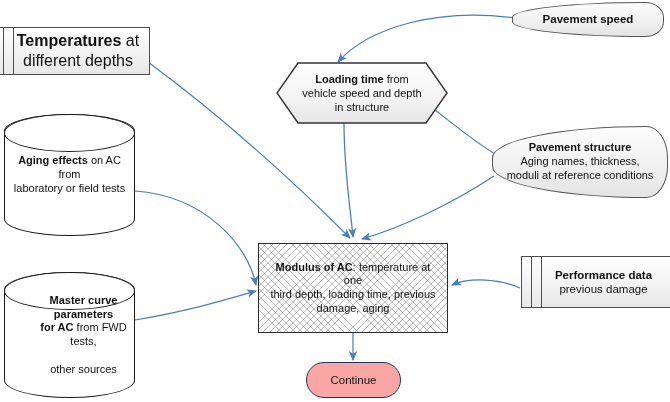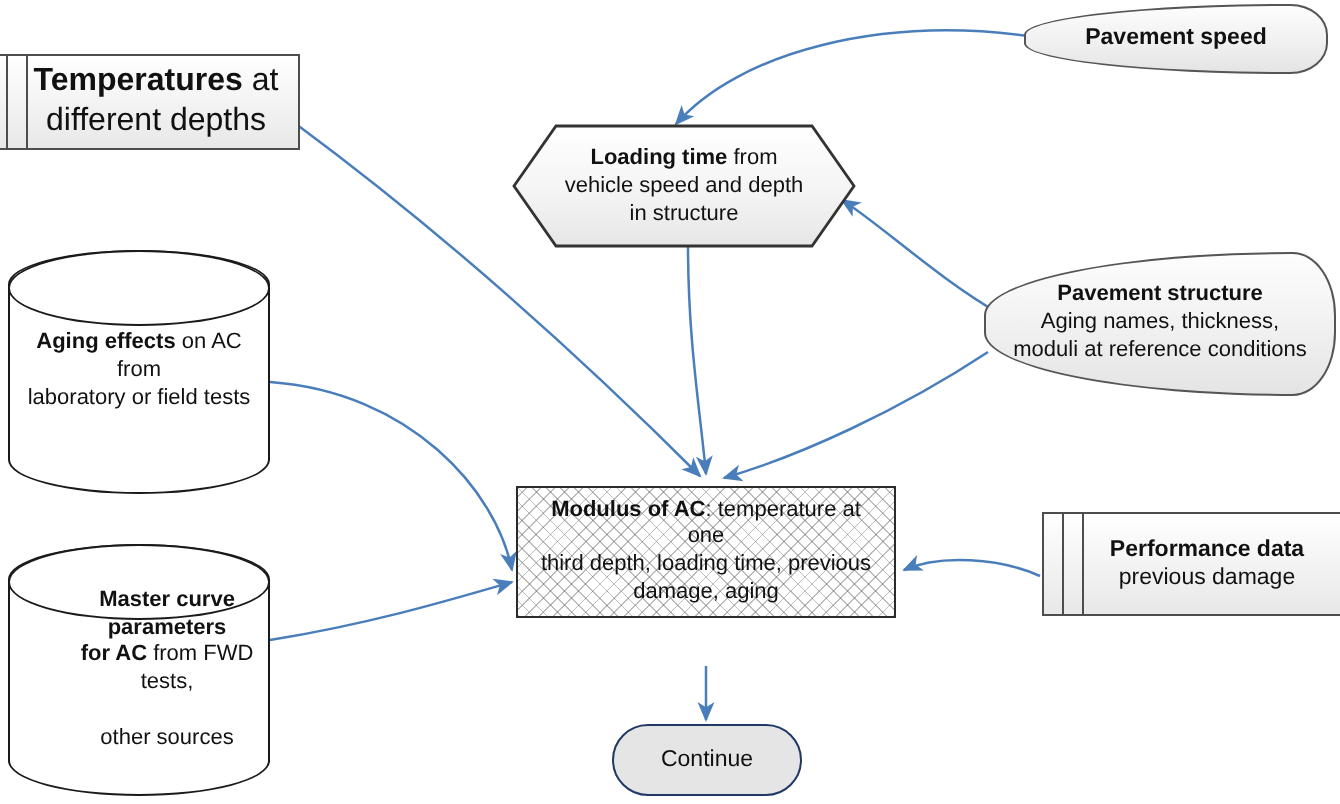--- a/index.html
+++ b/index.html
@@ -34,21 +34,21 @@
   .hexwrap{position:absolute;}
   .hexwrap svg{position:absolute;left:0;top:0;}
 
   
   .hatch{border:1.6px solid #2b2b2b;background-color:#ffffff;
     background-image:
       repeating-linear-gradient(45deg,rgba(90,90,90,.40) 0 0.6px,transparent 0.6px 5px),
       repeating-linear-gradient(-45deg,rgba(90,90,90,.40) 0 0.6px,transparent 0.6px 5px);}
 
   
-  .pill{background:#e5e5e5;border:1.5px solid #1f3864;border-radius:22px;}
+  .pill{background:#fca5a5;border:1.5px solid #1f3864;border-radius:22px;}
 </style>
 </head>
 <body>
 
 <div id="stage">
 
   <svg class="edges" viewBox="0 0 670 402">
     <defs>
       <marker id="ah" markerWidth="9" markerHeight="9" refX="7.2" refY="4.5" orient="auto">
         <path d="M0,1.1 L8,4.5 L0,7.9 L2.1,4.5 Z" fill="#4a7ebb"></path>
@@ -73,21 +73,21 @@
     <span class="txt" style="font-size:16px;margin-left:14px;">
       <b>Temperatures</b><span> at</span><br>
       <span>different depths</span>
     </span>
   </div>
 
   <div class="node stored" style="left:512px;top:2px;width:152px;height:35px;">
     <span class="txt" style="font-size:11.5px;font-weight:bold;">Pavement speed</span>
   </div>
 
-  <div class="hexwrap" style="left:256px;top:62px;width:172px;height:44px;">
+  <div class="hexwrap" style="left:276px;top:62px;width:172px;height:44px;">
     <svg width="172" height="62" viewBox="0 0 172 62">
       <defs>
         <linearGradient id="hexg" x1="0" y1="0" x2="0" y2="1">
           <stop offset="0" stop-color="#ffffff"></stop>
             <stop offset="0.6" stop-color="#f3f3f3"></stop>
             <stop offset="1" stop-color="#e6e6e6"></stop>
         </linearGradient>
       </defs>
       <polygon points="22,1 150,1 171,31 150,61 22,61 1,31" fill="url(#hexg)" stroke="#333" stroke-width="1.4"></polygon>
     </svg>
@@ -102,39 +102,39 @@
   </div>
 
   <div class="node stored" style="left:492px;top:126px;width:176px;height:72px;">
     <span class="txt" style="font-size:11px;">
       <b>Pavement structure</b><br>
       <span>Aging names, thickness,</span><br>
       <span>moduli at reference conditions</span>
     </span>
   </div>
 
-  <div class="node cyl" style="left:4px;top:125px;width:131px;height:122px;">
+  <div class="node cyl" style="left:4px;top:114px;width:131px;height:122px;">
     <span class="cap"></span>
     <span class="txt" style="font-size:11px;">
       <b>Aging effects</b><span> on AC from</span><br>
       <span>laboratory or field tests</span>
     </span>
   </div>
 
   <div class="node cyl" style="left:4px;top:272px;width:131px;height:126px;">
     <span class="cap"></span>
     <span class="txt" style="font-size:11px;margin-left:28px;">
       <b>Master curve parameters</b><br>
       <b>for AC</b><span> from FWD tests,</span><br>
       <br>
       <span>other sources</span>
     </span>
   </div>
 
-  <div class="node hatch" style="left:258px;top:243px;width:190px;height:66px;">
+  <div class="node hatch" style="left:258px;top:243px;width:190px;height:90px;">
     <span class="txt" style="font-size:11px;">
       <b>Modulus of AC</b><span>: temperature at one</span><br>
       <span>third depth, loading time, previous</span><br>
       <span>damage, aging</span>
     </span>
   </div>
 
   <div class="node pproc" style="left:521px;top:256px;width:152px;height:52px;">
     <span class="bar1" style="left:9px;"></span>
     <span class="bar2" style="left:19px;"></span>

